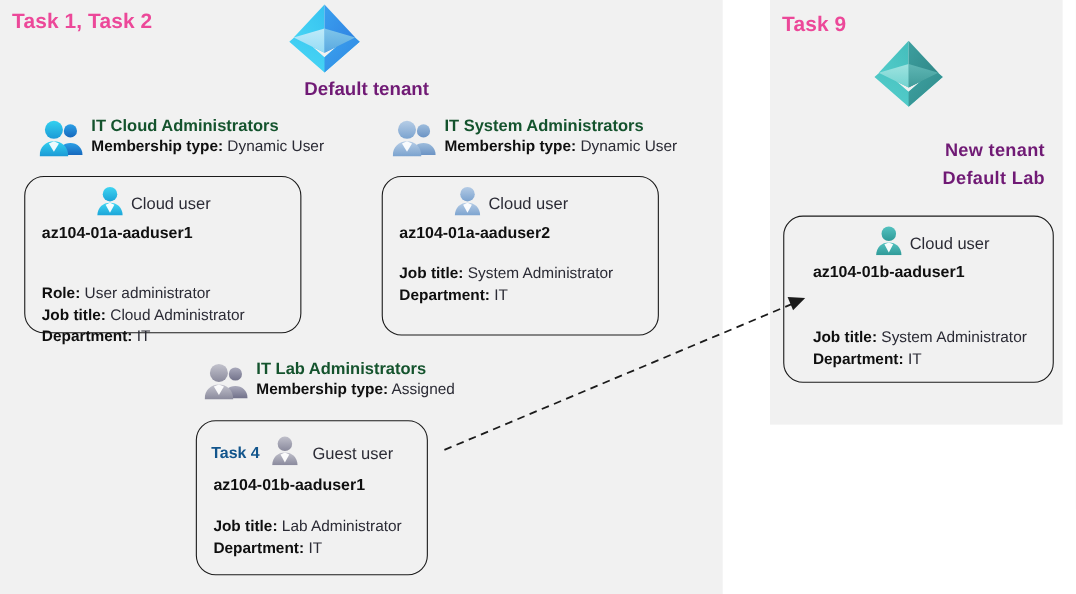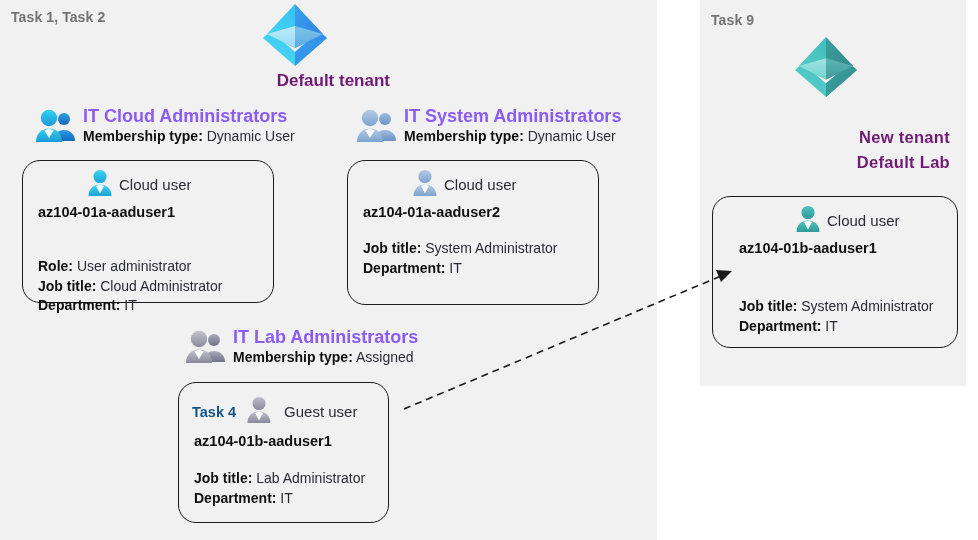--- a/index.html
+++ b/index.html
@@ -10,23 +10,23 @@
     position:relative;
     overflow:hidden;
     -webkit-font-smoothing:antialiased;
   }
   .panel{position:absolute;background:#f1f1f1;}
   #left-panel{left:0;top:0;width:657px;height:540px;}
   #right-panel{left:700px;top:0;width:266px;height:386px;}
 
   .task-tag{
     position:absolute;
-    color:#737373;
+    color:#ec4899;
     font-weight:bold;
-    font-size:14px;
+    font-size:19px;
     letter-spacing:0.1px;
     white-space:nowrap;
     text-align:right;
   }
 
   
   .tenant-icon{position:absolute;}
   .tenant-icon svg{display:block;}
 
   .tenant-title{
@@ -36,21 +36,21 @@
     color:#701a75;
     font-size:17px;
     white-space:nowrap;
   }
   .tenant-title.two-line{line-height:25px;font-size:16.5px;letter-spacing:.3px;}
 
   
   .group{position:absolute;display:flex;align-items:flex-start;gap:7px;}
   .group .g-icon{flex:none;margin-top:3px;}
   .group .g-text{display:flex;flex-direction:column;gap:1px;}
-  .group .g-name{font-weight:bold;font-size:18px;color:#8b5cf6;white-space:nowrap;}
+  .group .g-name{font-weight:bold;font-size:15px;color:#14532d;white-space:nowrap;}
   .group .g-meta{font-size:14px;color:#2b2b35;white-space:nowrap;}
   .group .g-meta b{color:#0f0f0f;}
 
   
   .card{
     position:absolute;
     border:1.6px solid #1b1b1b;
     border-radius:18px;
     background:transparent;
     box-sizing:border-box;

